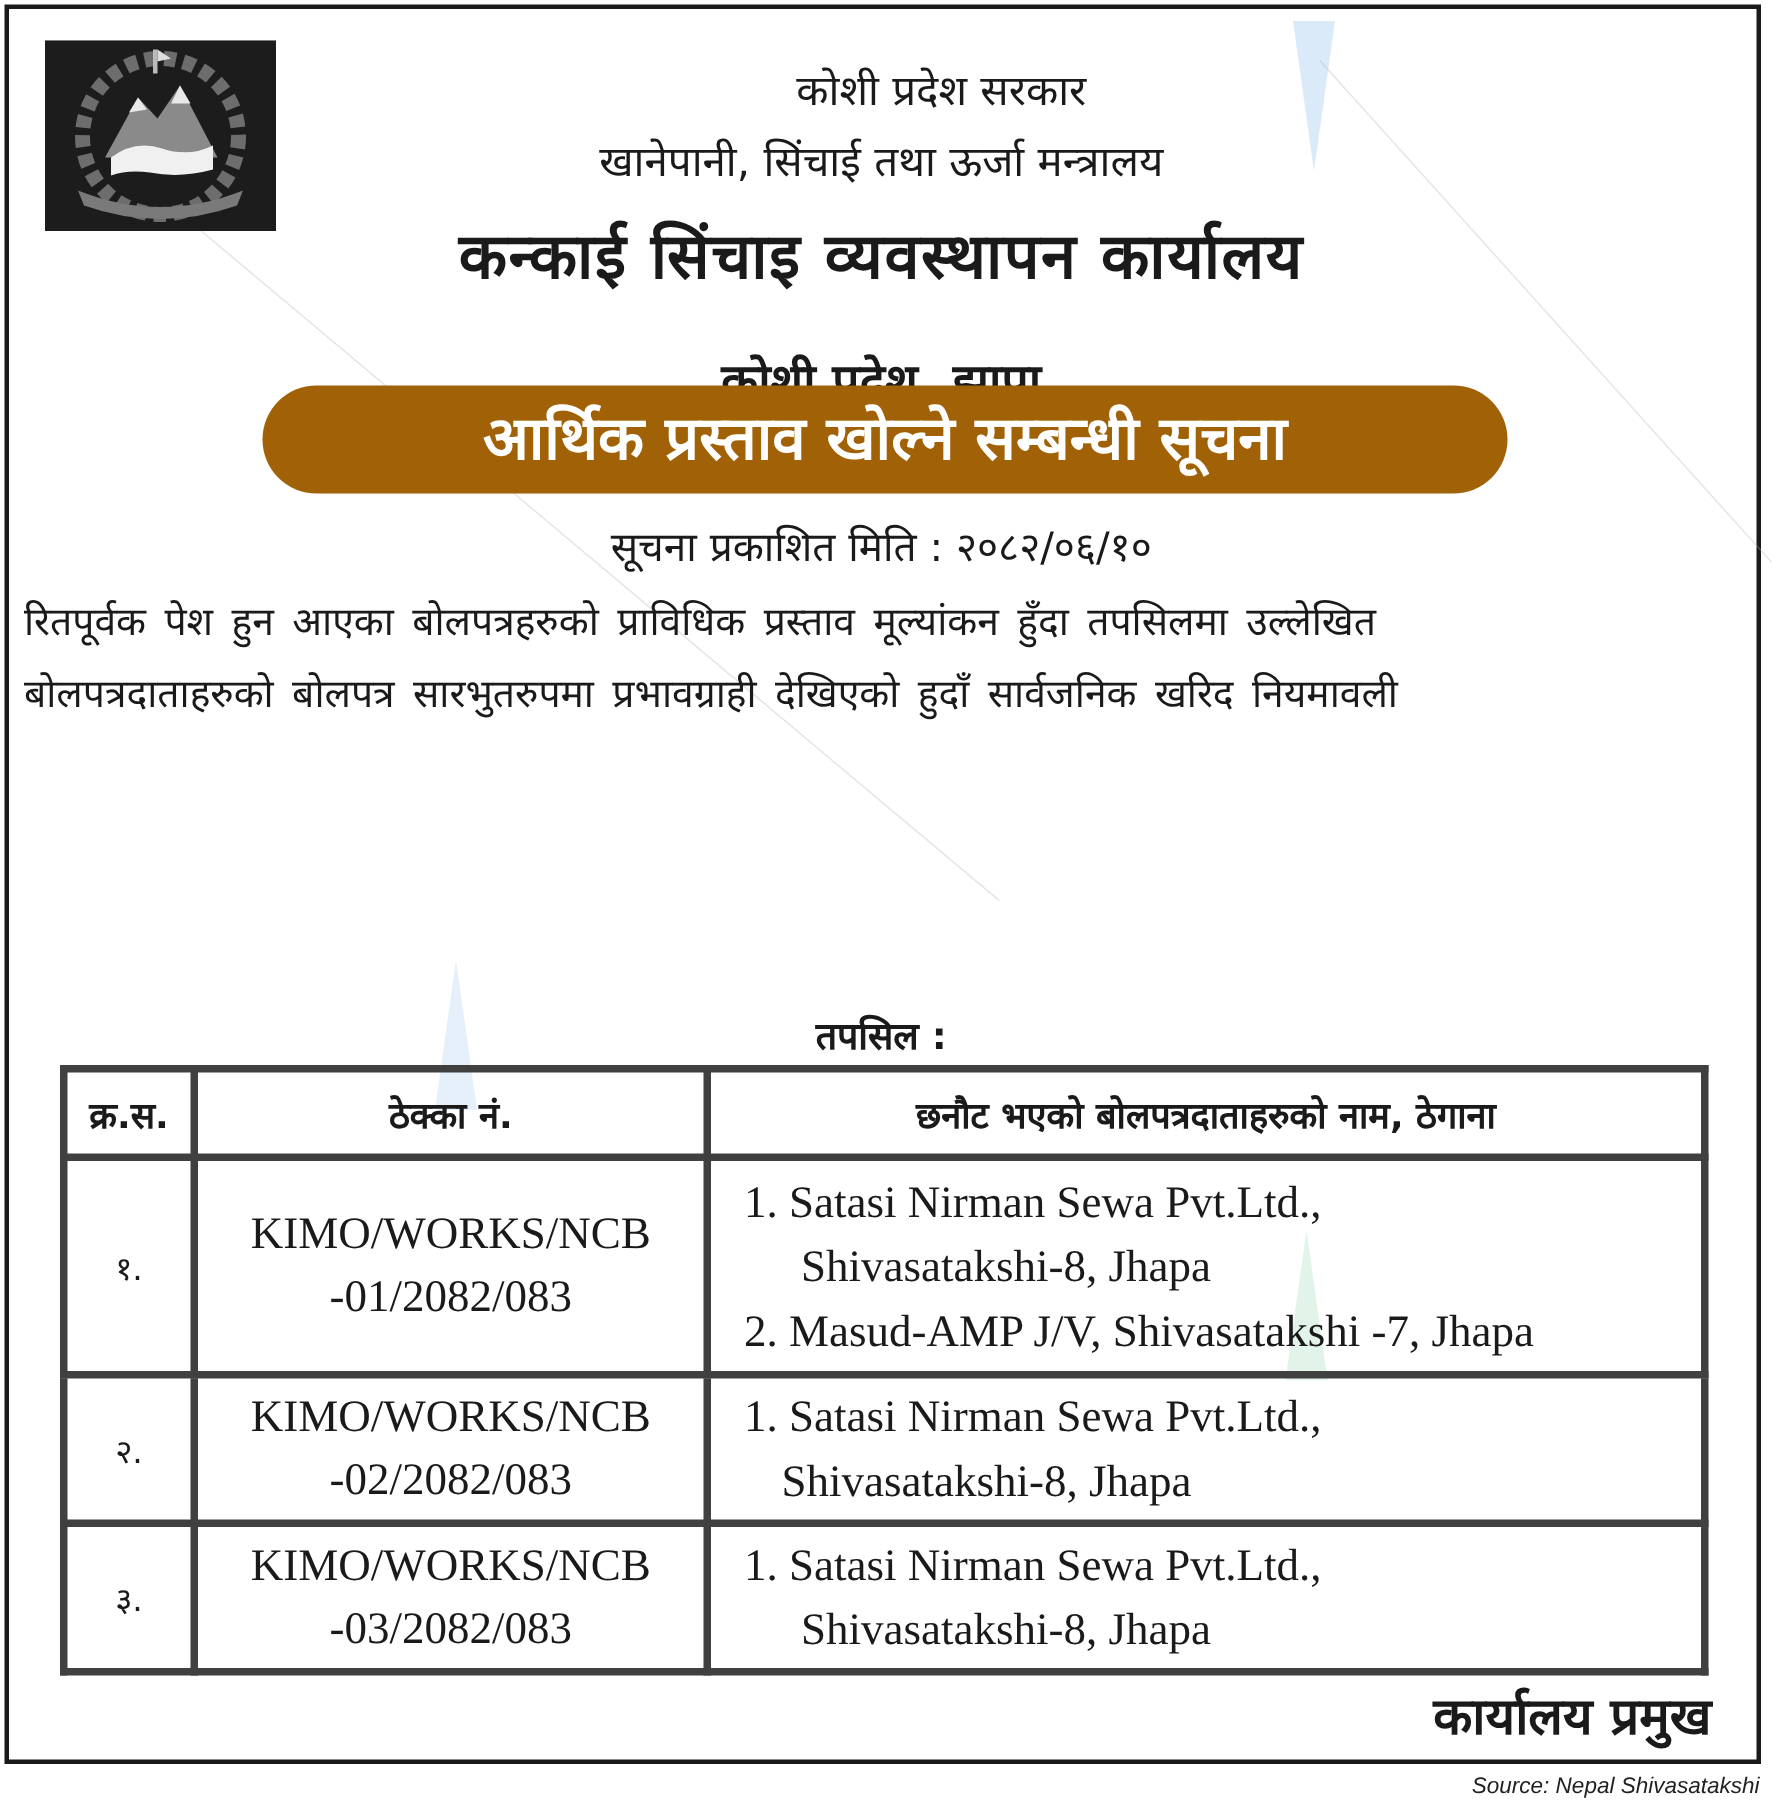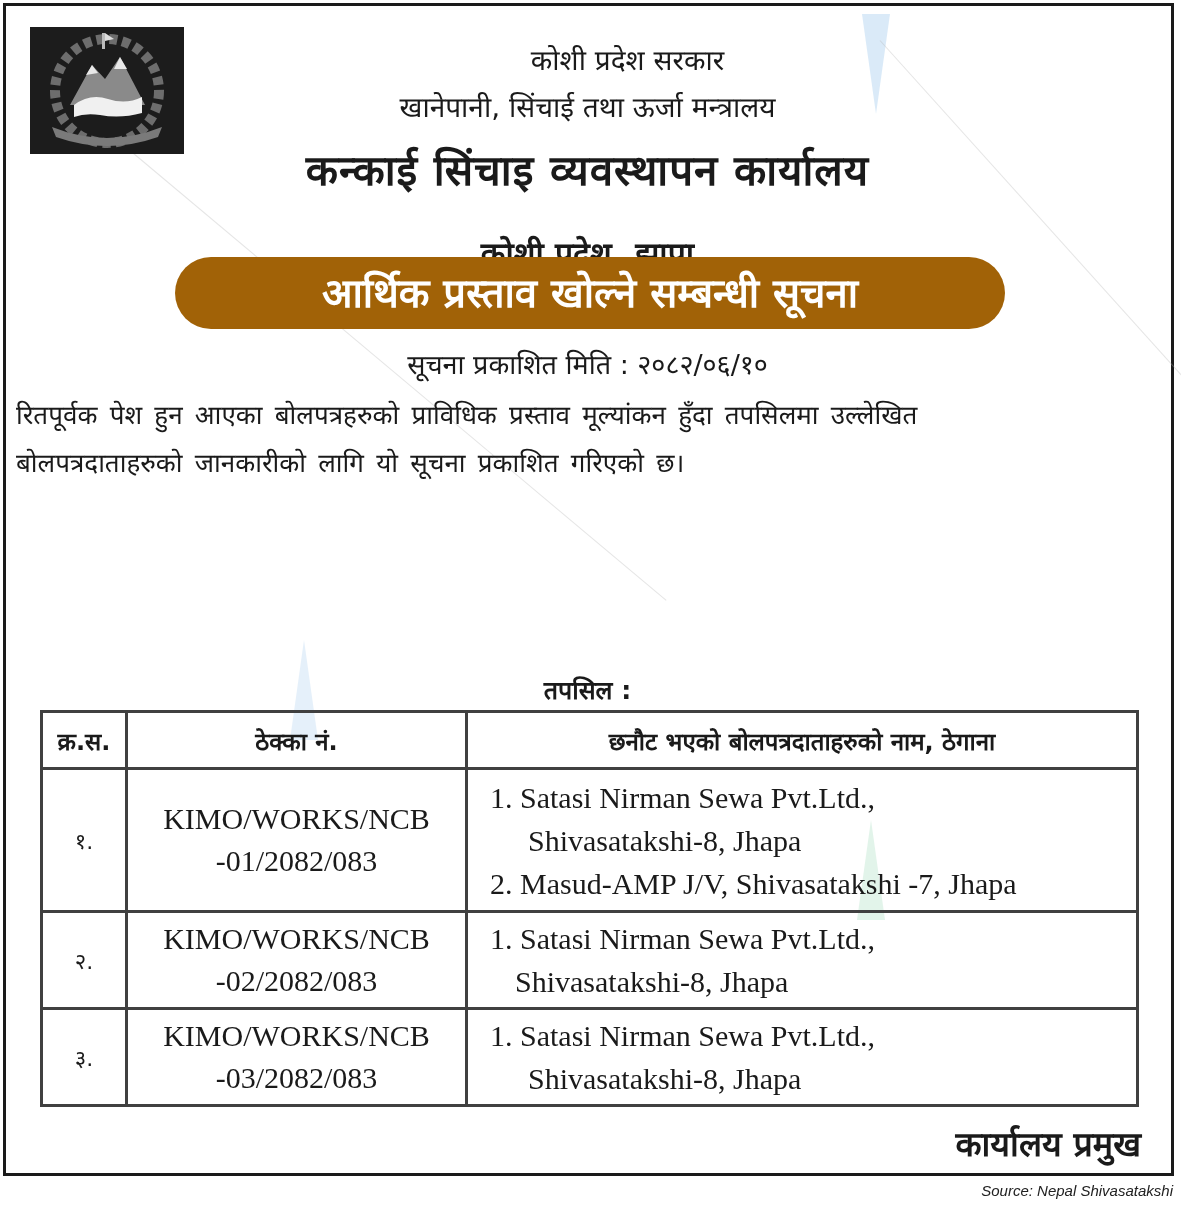--- a/index.html
+++ b/index.html
@@ -18,21 +18,21 @@
   .h3 { top: 140px; font-size: 42px; font-weight: bold; letter-spacing: 1px; }
   .h4 { top: 203px; font-size: 32px; font-weight: bold; margin-top: 28px; }
   .pill { position: absolute; left: 175px; top: 257px; width: 830px; height: 72px; background: #a16207;
           border-radius: 36px; color: #fff; text-align: center; line-height: 72px; font-size: 40px; font-weight: bold; }
   .pubdate { top: 345px; font-size: 27px; }
   .body-para { position: absolute; left: 16px; top: 392px; width: 1148px; font-size: 26px; line-height: 47.5px;
                text-align: justify; text-align-last: left; word-spacing: 4px; }
   .body-para p { margin: 0; }
   .tapsil { top: 672px; font-size: 25px; font-weight: bold; }
   table.tender { position: absolute; left: 40px; top: 710px; width: 1099px; border-collapse: collapse; }
-  table.tender th, table.tender td { border: 3px solid #404040; }
+  table.tender th, table.tender td { border: 5px solid #404040; }
   table.tender th { height: 52px; font-size: 24px; font-weight: bold; text-align: center; }
   table.tender td { font-family: "Liberation Serif", "DejaVu Serif", serif; font-size: 30px; vertical-align: middle; }
   td.sn { width: 80px; text-align: center; font-family: "DejaVu Sans", sans-serif !important; font-size: 22px !important; }
   td.cno { width: 335px; text-align: center; line-height: 42px; }
   td.bid { padding-left: 22px; line-height: 43px; }
   .bidder { display: block; }
   .addr { display: block; padding-left: 38px; }
   .r1 td { height: 138px; }
   .r2 td, .r3 td { height: 92px; }
   .sign { position: absolute; right: 40px; top: 1120px; font-size: 34px; font-weight: bold; }
@@ -68,21 +68,21 @@
 <div class="center h2">खानेपानी, सिंचाई तथा ऊर्जा मन्त्रालय</div>
 <div class="center h3">कन्काई सिंचाइ व्यवस्थापन कार्यालय</div>
 <div class="center h4">कोशी प्रदेश, झापा</div>
 
 <div class="pill">आर्थिक प्रस्ताव खोल्ने सम्बन्धी सूचना</div>
 
 <div class="center pubdate">सूचना प्रकाशित मिति : २०८२/०६/१०</div>
 
 <div class="body-para">
   <p>रितपूर्वक पेश हुन आएका बोलपत्रहरुको प्राविधिक प्रस्ताव मूल्यांकन हुँदा तपसिलमा उल्लेखित</p>
-  <p>बोलपत्रदाताहरुको जानकारीको लागि यो सूचना प्रकाशित गरिएको छ।</p>
+  <p>बोलपत्रदाताहरुको बोलपत्र सारभुतरुपमा प्रभावग्राही देखिएको हुदाँ सार्वजनिक खरिद नियमावली</p>
 </div>
 
 <div class="center tapsil">तपसिल :</div>
 
 <table class="tender">
   <thead>
     <tr>
       <th style="width:80px;">क्र.स.</th>
       <th style="width:335px;">ठेक्का नं.</th>
       <th>छनौट भएको बोलपत्रदाताहरुको नाम, ठेगाना</th>

